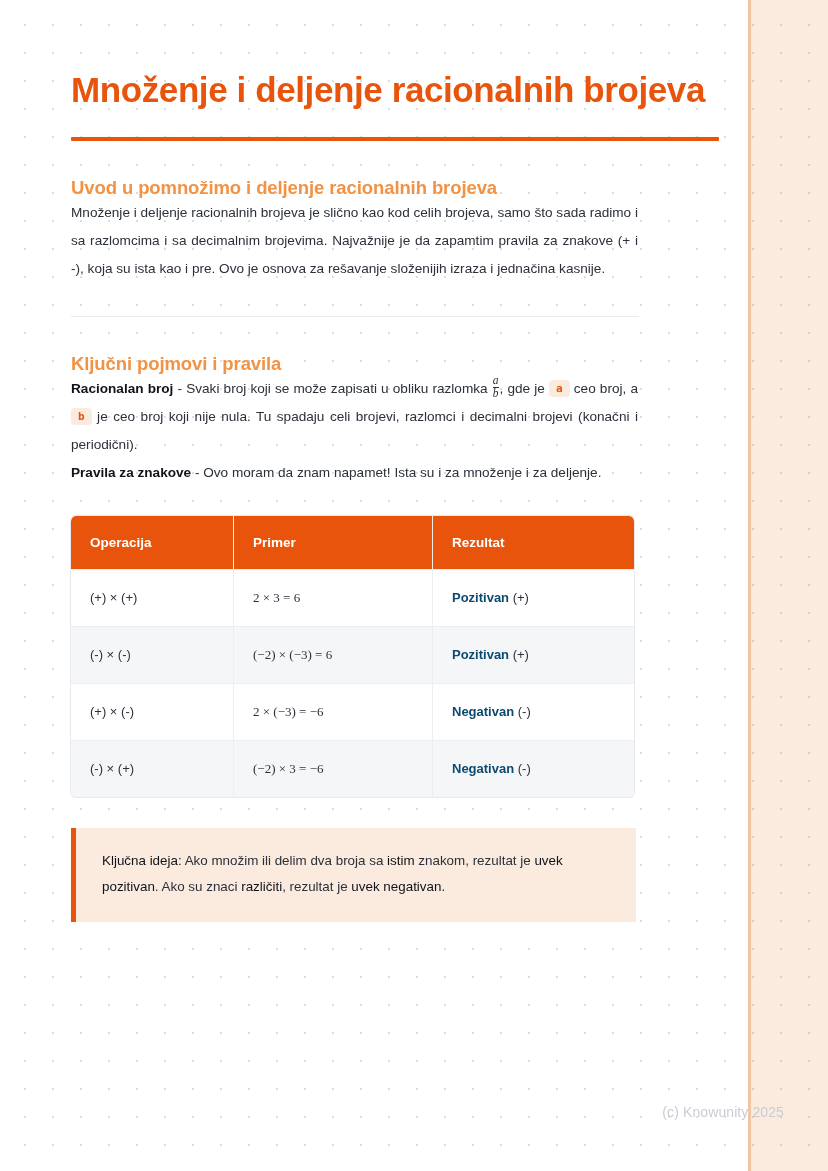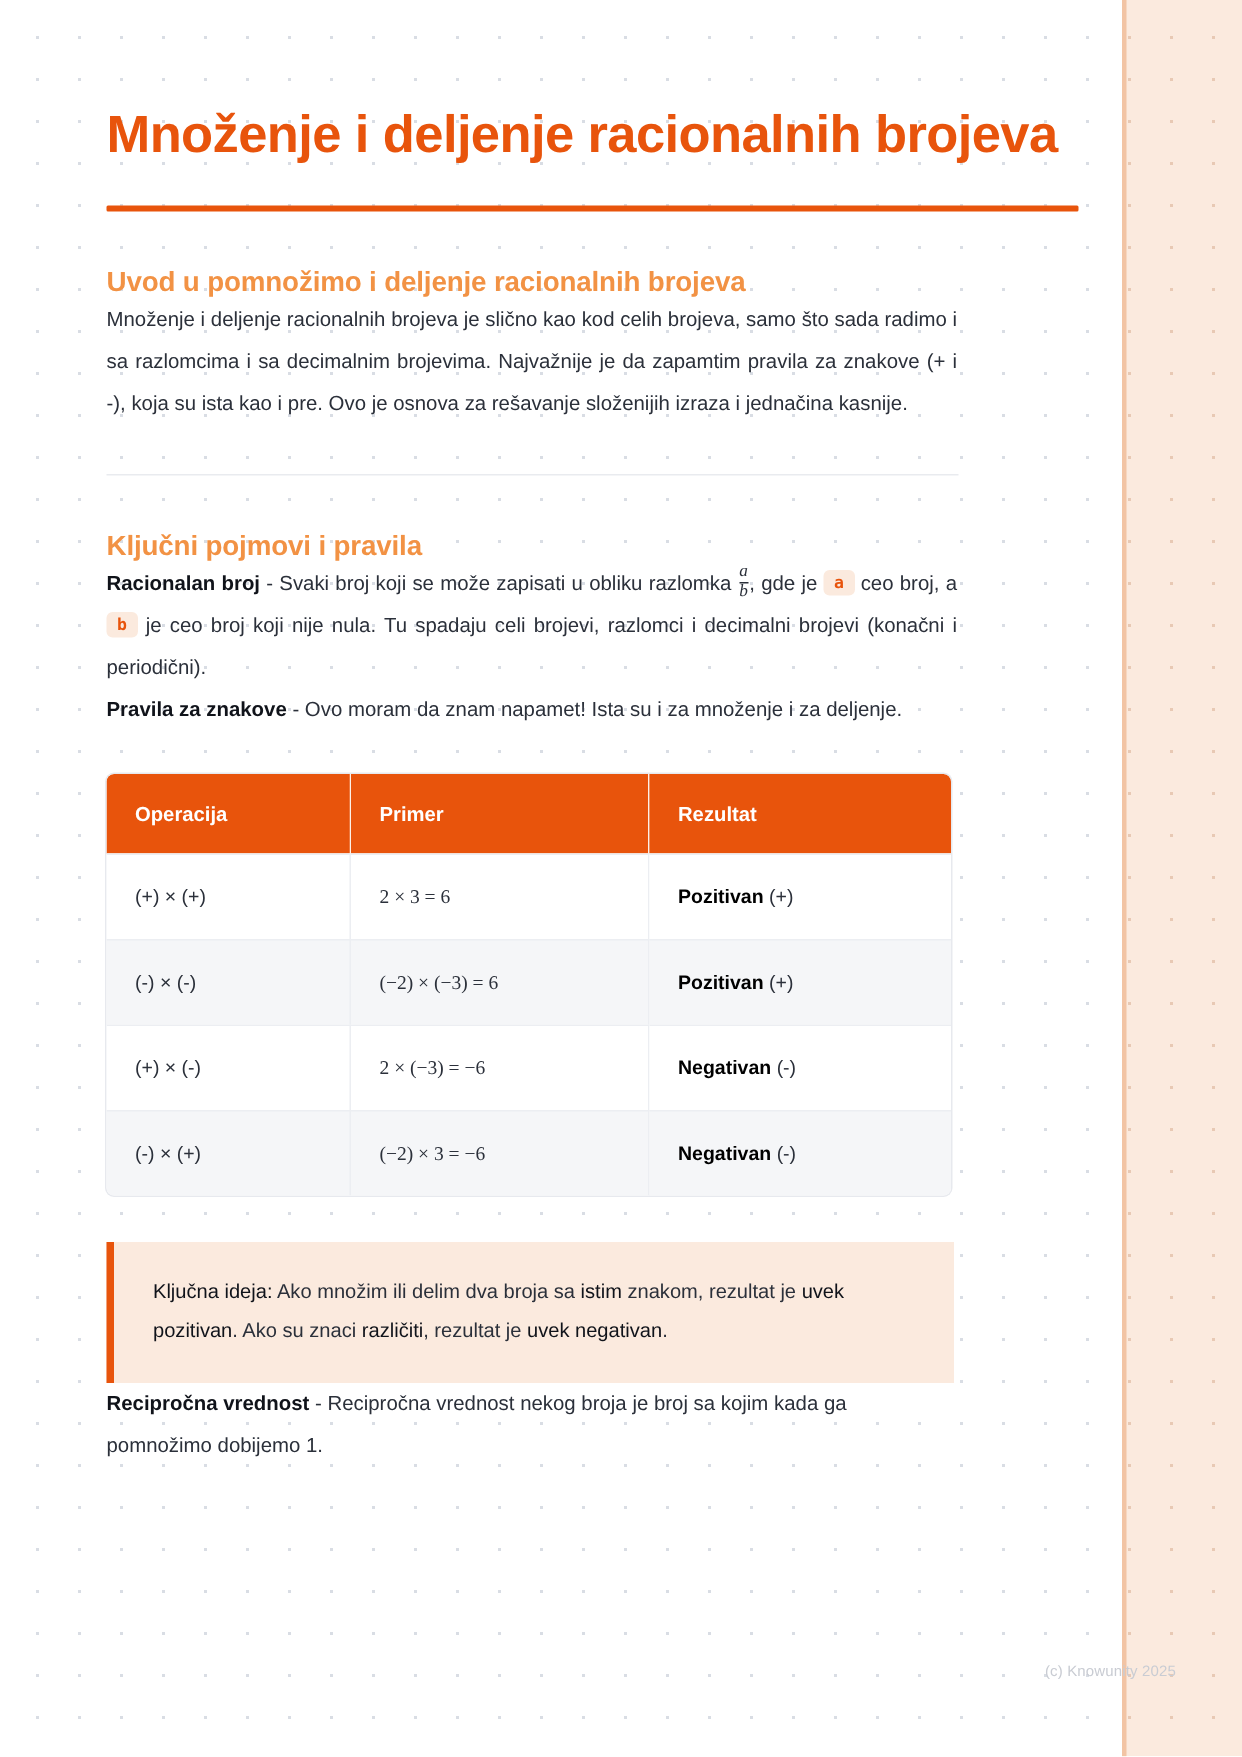--- a/index.html
+++ b/index.html
@@ -178,21 +178,21 @@
   }
   .rules-table tbody td:last-child { border-right: none; }
   .rules-table tbody tr:nth-child(odd)  td { background: #ffffff; }
   .rules-table tbody tr:nth-child(even) td { background: #f5f6f8; }
 
   .cell-math {
     font-family: "Liberation Serif", serif;
     font-size: 14.5px;
     color: #2b303a;
   }
-  .cell-result b { font-weight: 700; color: #000000; }
+  .cell-result b { font-weight: 700; color: #0c4a6e; }
   .cell-result   { color: #2b303a; }
 
   
   .callout {
     margin-top: 31px;
     width: 565px;
     background: #fbeade;
     border-left: 5px solid #e8540c;
     padding: 20px 26px 21px 26px;
   }
@@ -201,21 +201,21 @@
     line-height: 2.0;
     color: #2b303a;
   }
   .callout b { font-weight: 400; color: #10131a; }
 
   
   #watermark {
     position: absolute;
     right: 44px;
     bottom: 51px;
-    font-size: 10px;
+    font-size: 14px;
     color: #c9ccd3;
     letter-spacing: 0.1px;
     z-index: 8;
     white-space: nowrap;
   }
 </style>
 </head>
 <body>
 
 <div id="page">
@@ -271,19 +271,18 @@
           <td class="cell-math">(−2) × 3 = −6</td>
           <td class="cell-result"><b>Negativan</b><span> (-)</span></td>
         </tr>
       </tbody>
     </table>
 
     <div class="callout">
       <p><b>Ključna ideja:</b><span> Ako množim ili delim dva broja sa </span><b>istim</b><span> znakom, rezultat je </span><b>uvek pozitivan</b><span>. Ako su znaci </span><b>različiti</b><span>, rezultat je </span><b>uvek negativan</b><span>.</span></p>
     </div>
 
-    <p class="para nojust"><b>Recipročna vrednost</b><span> - Recipročna vrednost nekog broja je broj sa kojim kada ga pomnožimo dobijemo 1.</span></p>
 
   </div>
 
   <div id="watermark">(c) Knowunity 2025</div>
 
 </div>
 
 </body></html>

